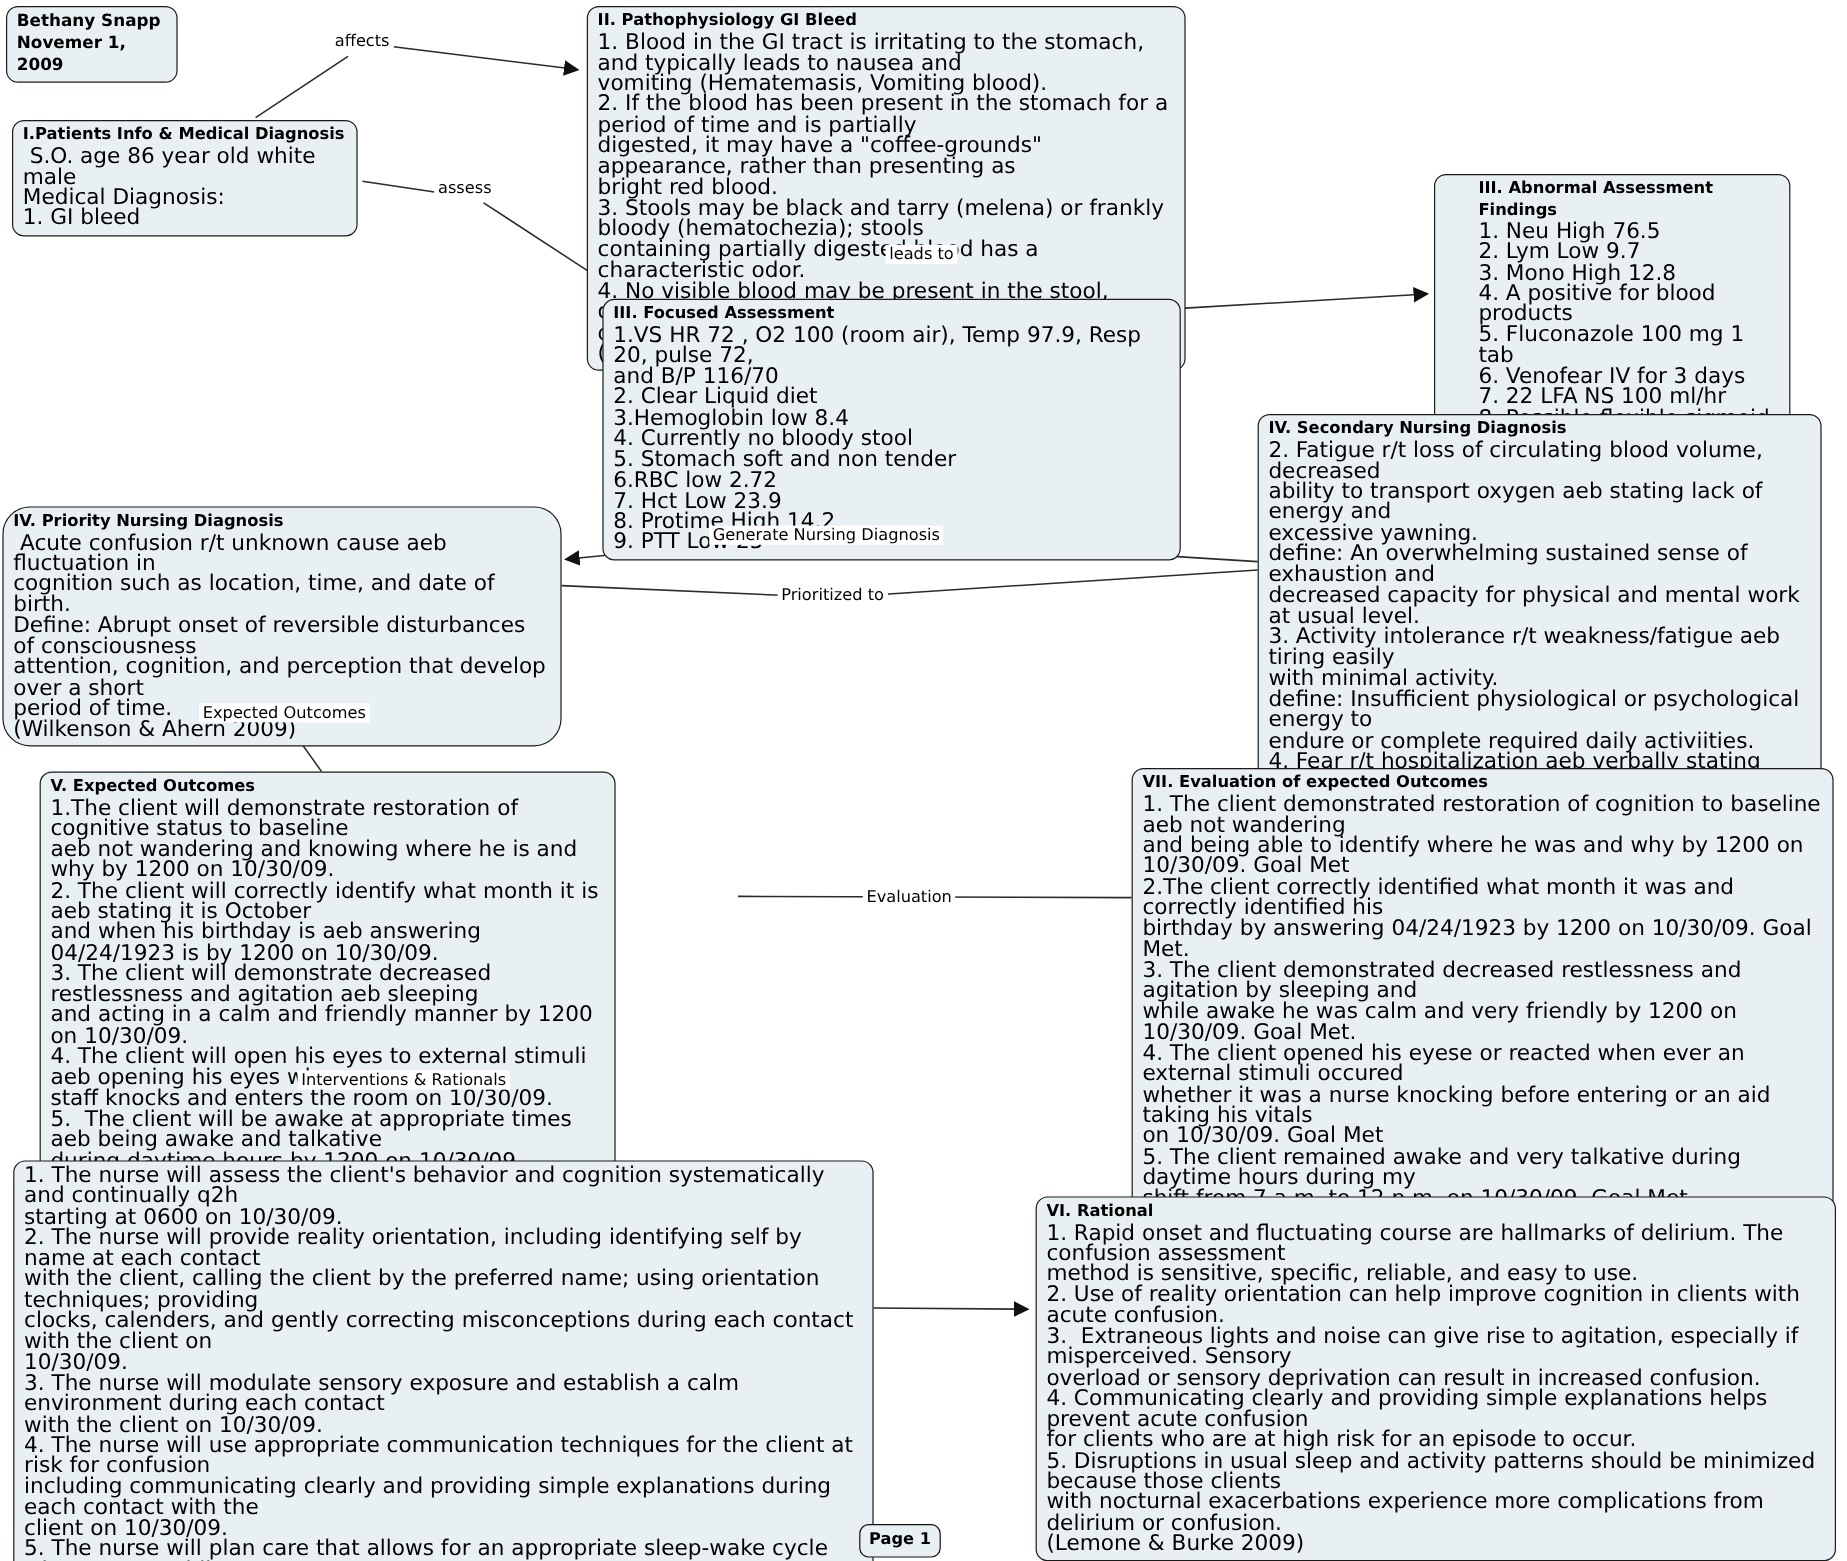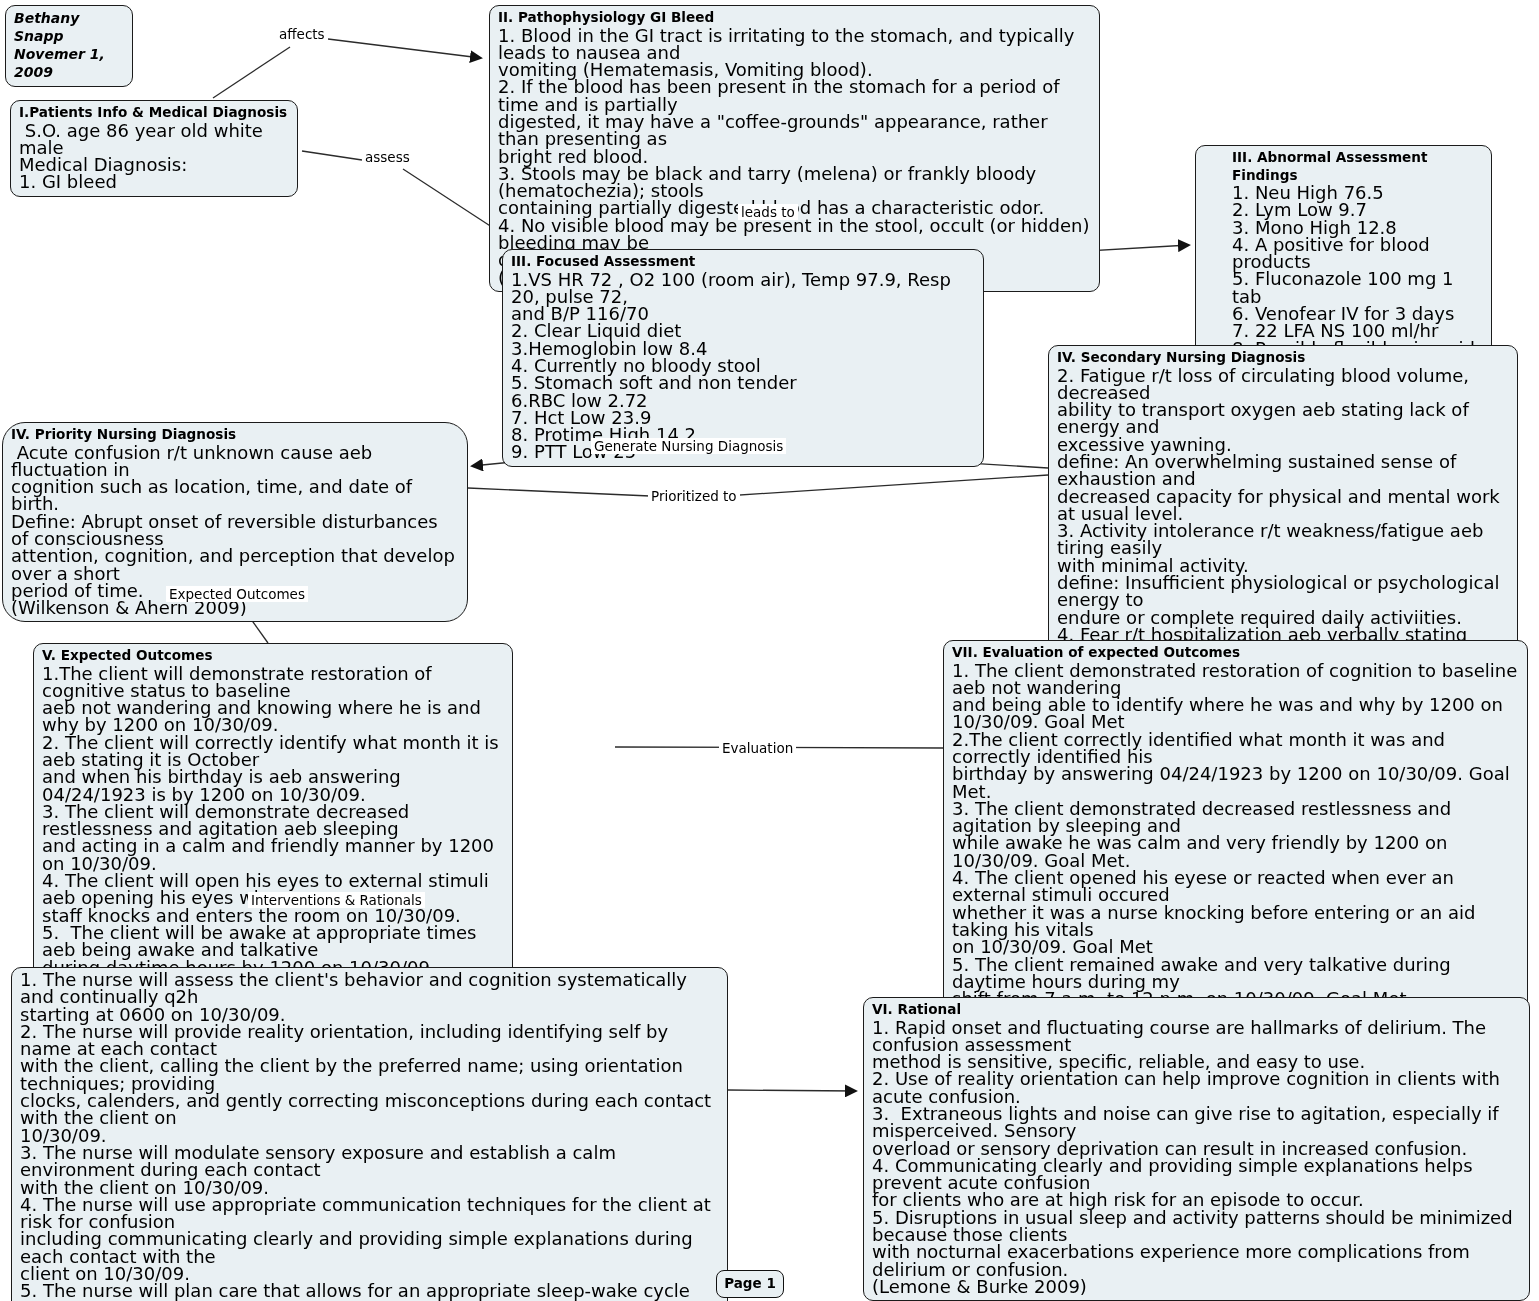--- a/index.html
+++ b/index.html
@@ -51,26 +51,26 @@
   <line x1="468" y1="488" x2="650" y2="496"></line>
   <line x1="725" y1="496" x2="1048" y2="475"></line>
   <line x1="237" y1="545" x2="240" y2="587"></line>
   <line x1="243" y1="608" x2="268" y2="643"></line>
   <line x1="615" y1="747" x2="943" y2="748"></line>
   <line x1="336" y1="833" x2="338" y2="892"></line>
   <line x1="341" y1="910" x2="350" y2="967"></line>
   <line x1="728" y1="1090" x2="856" y2="1091" marker-end="url(#arrow)"></line>
 </svg>
 
-<div class="node header-box" style="left:5px;top:5px;width:128px;font-style:italic;">
+<div class="node header-box" style="left:5px;top:5px;width:143px;">
   <div class="node-title">Bethany Snapp</div>
   <div class="node-title">Novemer 1, 2009</div>
 </div>
 
-<div class="node" style="left:489px;top:5px;width:611px;min-height:190px;">
+<div class="node" style="left:489px;top:5px;width:499px;min-height:190px;">
   <div class="node-title">II. Pathophysiology GI Bleed</div>
   <div class="node-body">1. Blood in the GI tract is irritating to the stomach, and typically leads to nausea and
 vomiting (Hematemasis, Vomiting blood).
 2. If the blood has been present in the stomach for a period of time and is partially
 digested, it may have a "coffee-grounds" appearance, rather than presenting as
 bright red blood.
 3. Stools may be black and tarry (melena) or frankly bloody (hematochezia); stools
 containing partially digested blood has a characteristic odor.
 4. No visible blood may be present in the stool, occult (or hidden) bleeding may be
 detected by chemical means.

